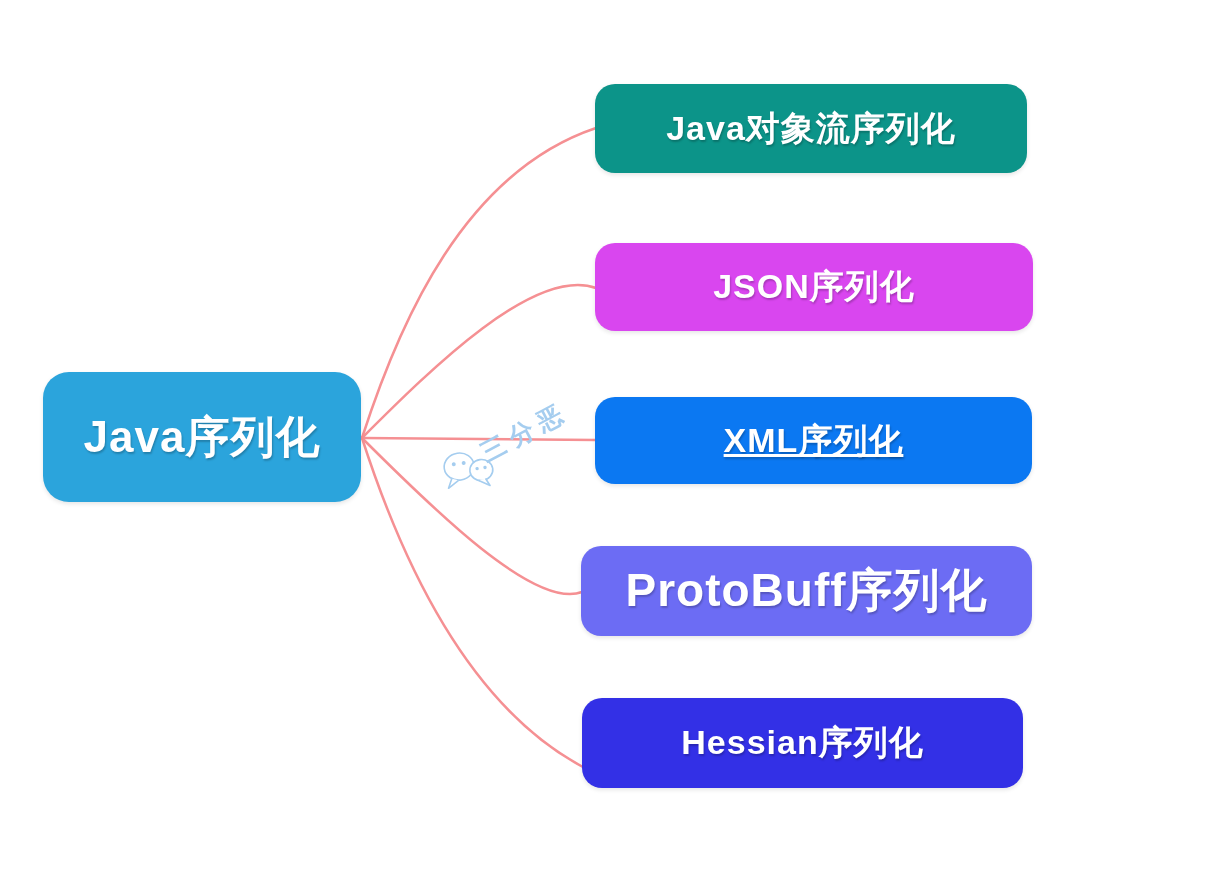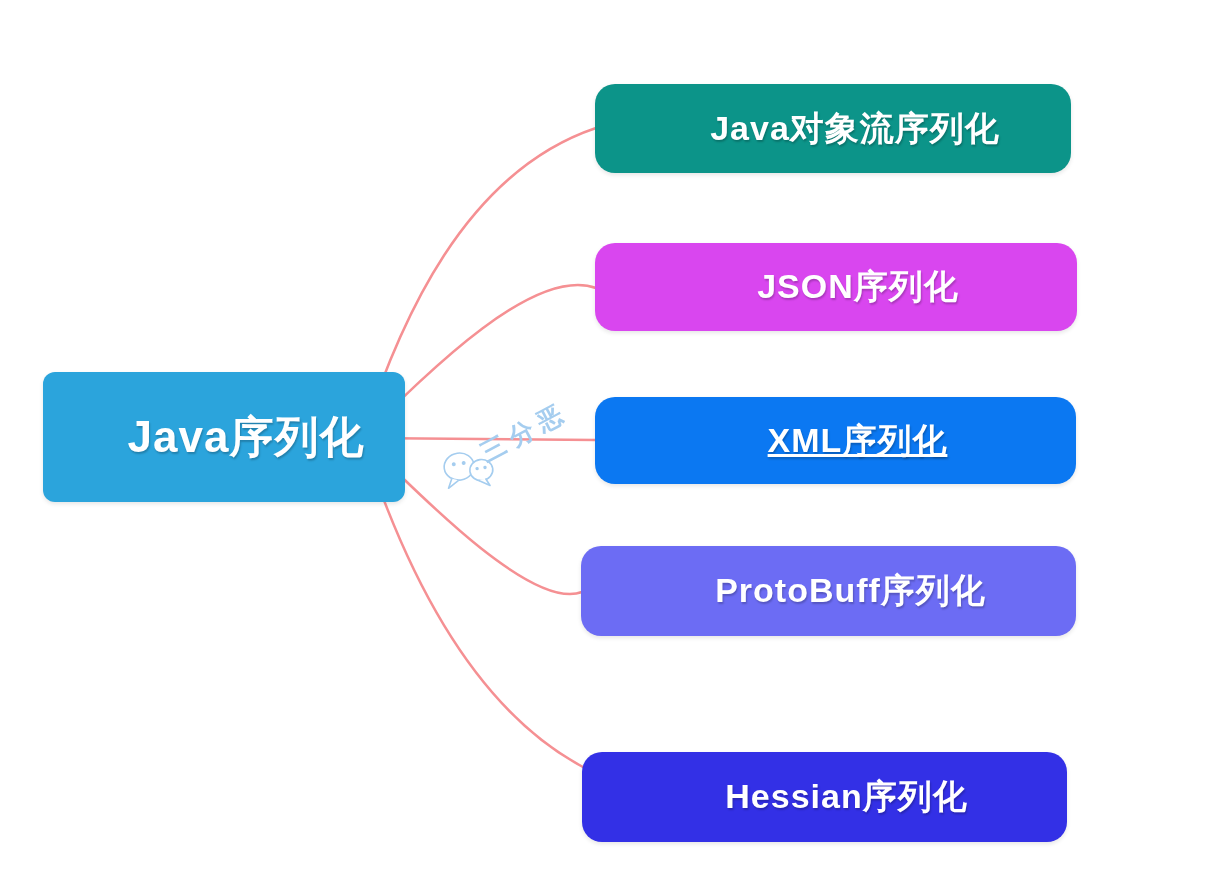--- a/index.html
+++ b/index.html
@@ -30,33 +30,32 @@
     border-radius: 20px;
     color: #ffffff;
     font-weight: bold;
     text-align: center;
     z-index: 3;
     box-shadow: 0 2px 4px rgba(0,0,0,0.10);
     text-shadow: 1px 2px 2px rgba(0,0,0,0.22);
     letter-spacing: 1px;
     cursor: default;
     user-select: none;
-    padding-left: 44px;
   }
   .node-root {
     left: 43px; top: 372px;
     width: 318px; height: 130px;
     font-size: 44px;
-    border-radius: 12px;
+    border-radius: 26px;
   }
   .node-c0 { left: 595px; top: 84px;  width: 432px; height: 89px; font-size: 34px; }
   .node-c1 { left: 595px; top: 243px; width: 438px; height: 88px; font-size: 34px; }
   .node-c2 { left: 595px; top: 397px; width: 437px; height: 87px; font-size: 34px; }
-  .node-c3 { left: 581px; top: 546px; width: 451px; height: 90px; font-size: 34px; }
-  .node-c4 { left: 582px; top: 752px; width: 441px; height: 90px; font-size: 34px; }
+  .node-c3 { left: 581px; top: 546px; width: 451px; height: 90px; font-size: 46px; }
+  .node-c4 { left: 582px; top: 698px; width: 441px; height: 90px; font-size: 34px; }
 
   #watermark {
     position: absolute;
     left: 438px; top: 408px;
     width: 180px; height: 100px;
     z-index: 2;
     pointer-events: none;
   }
   #watermark-icon {
     position: absolute;

